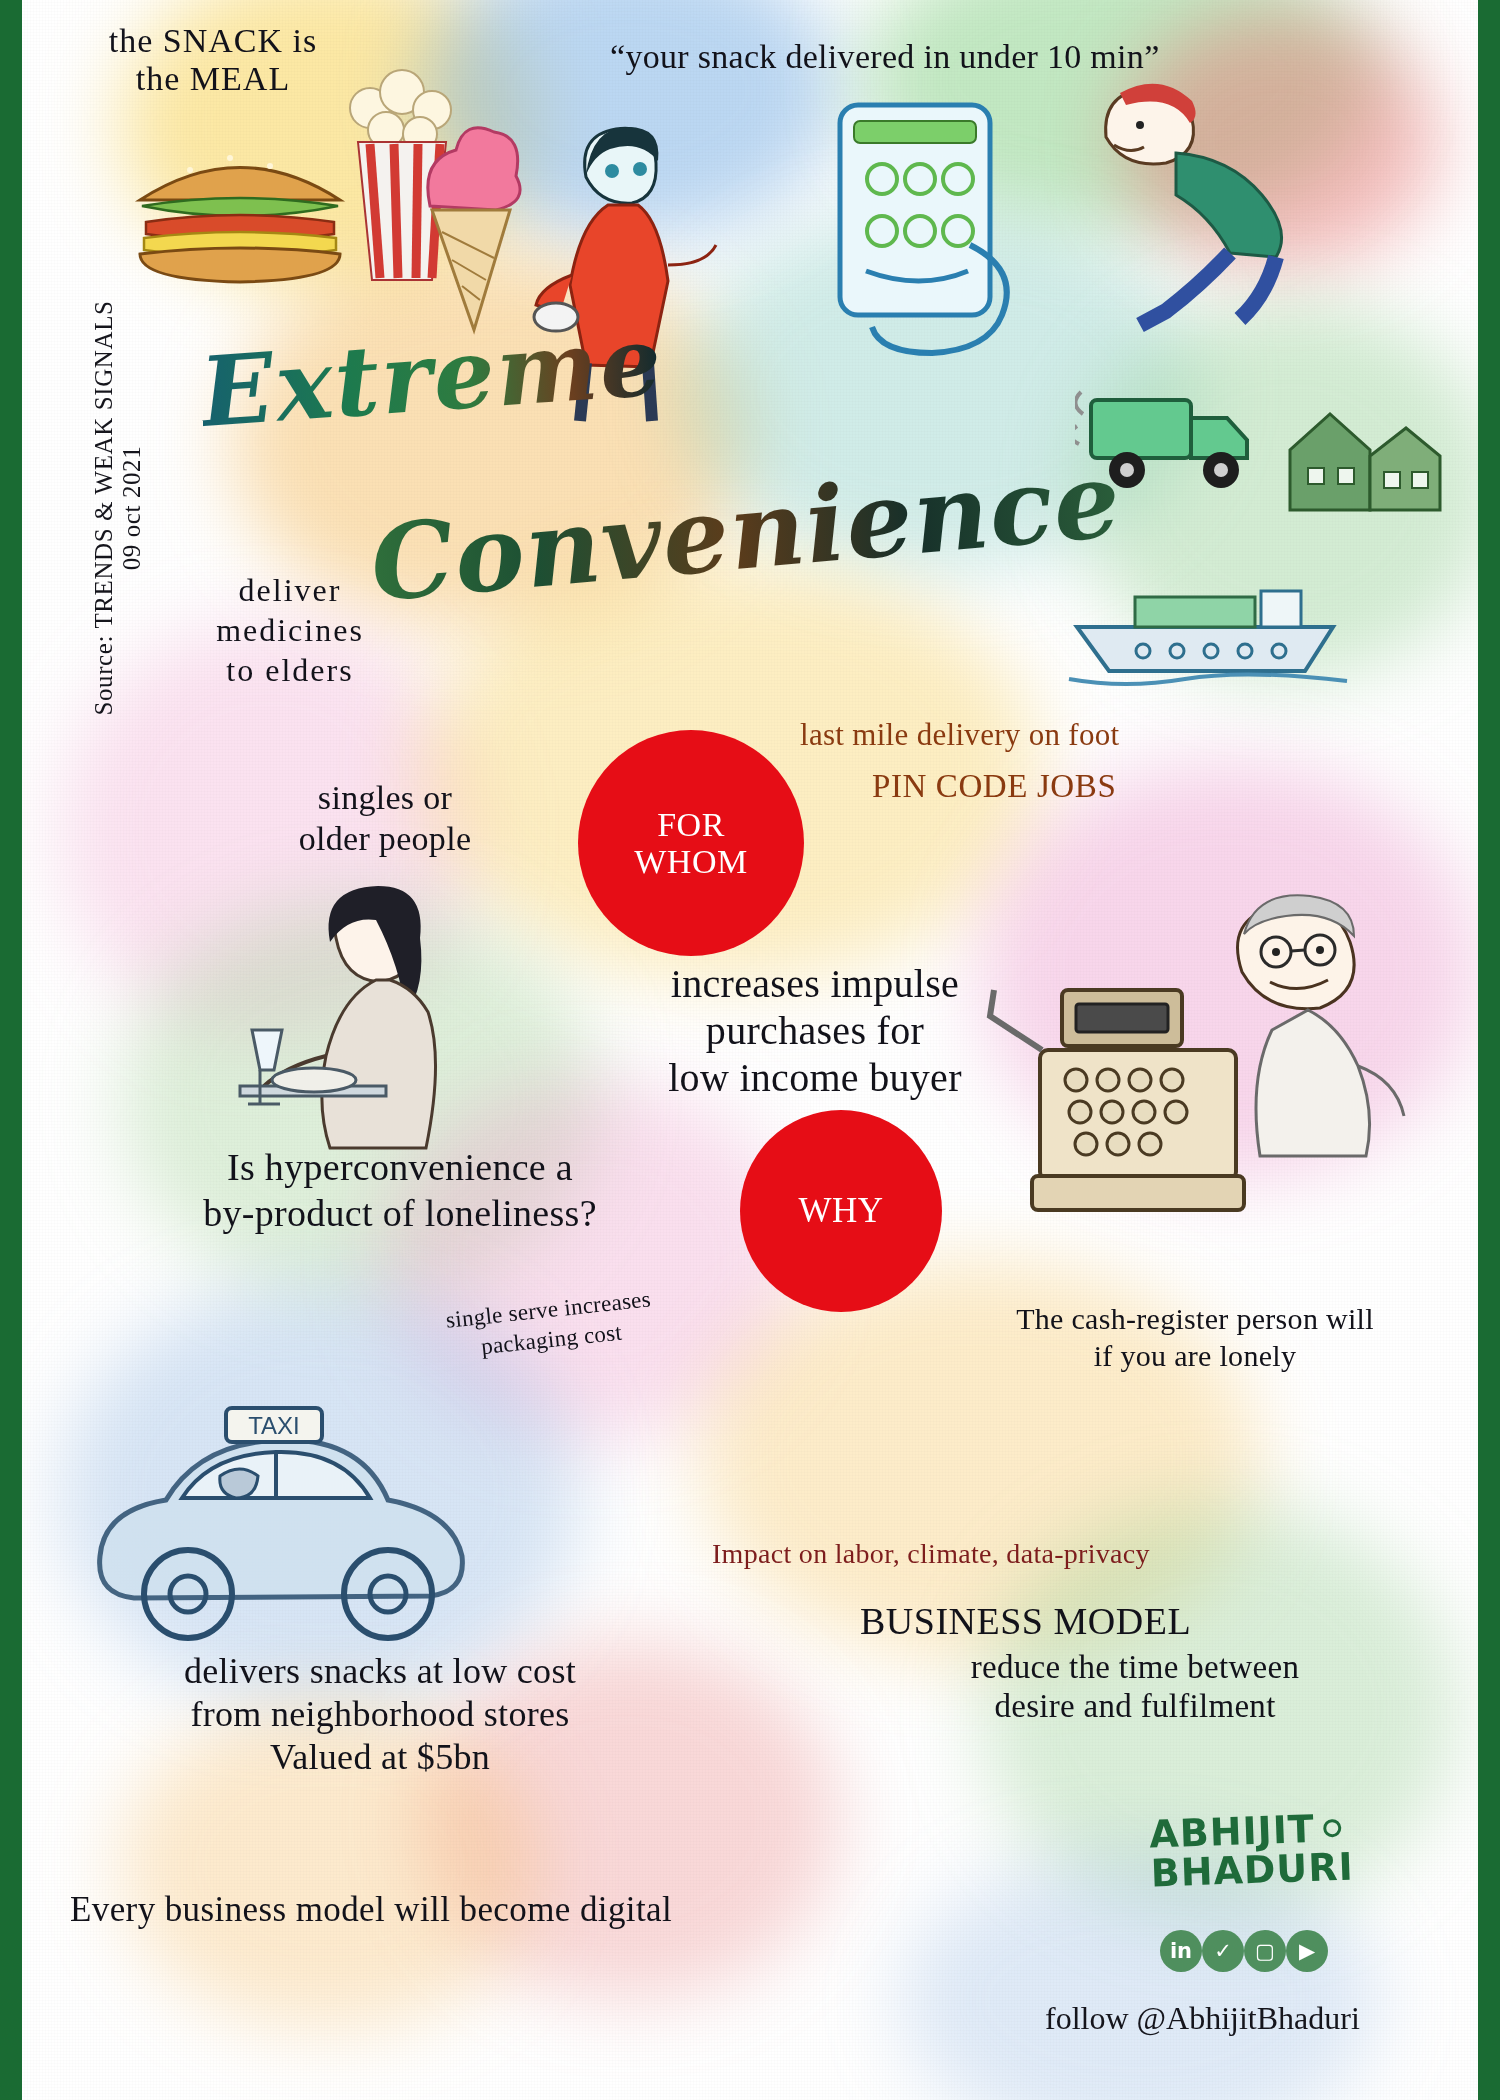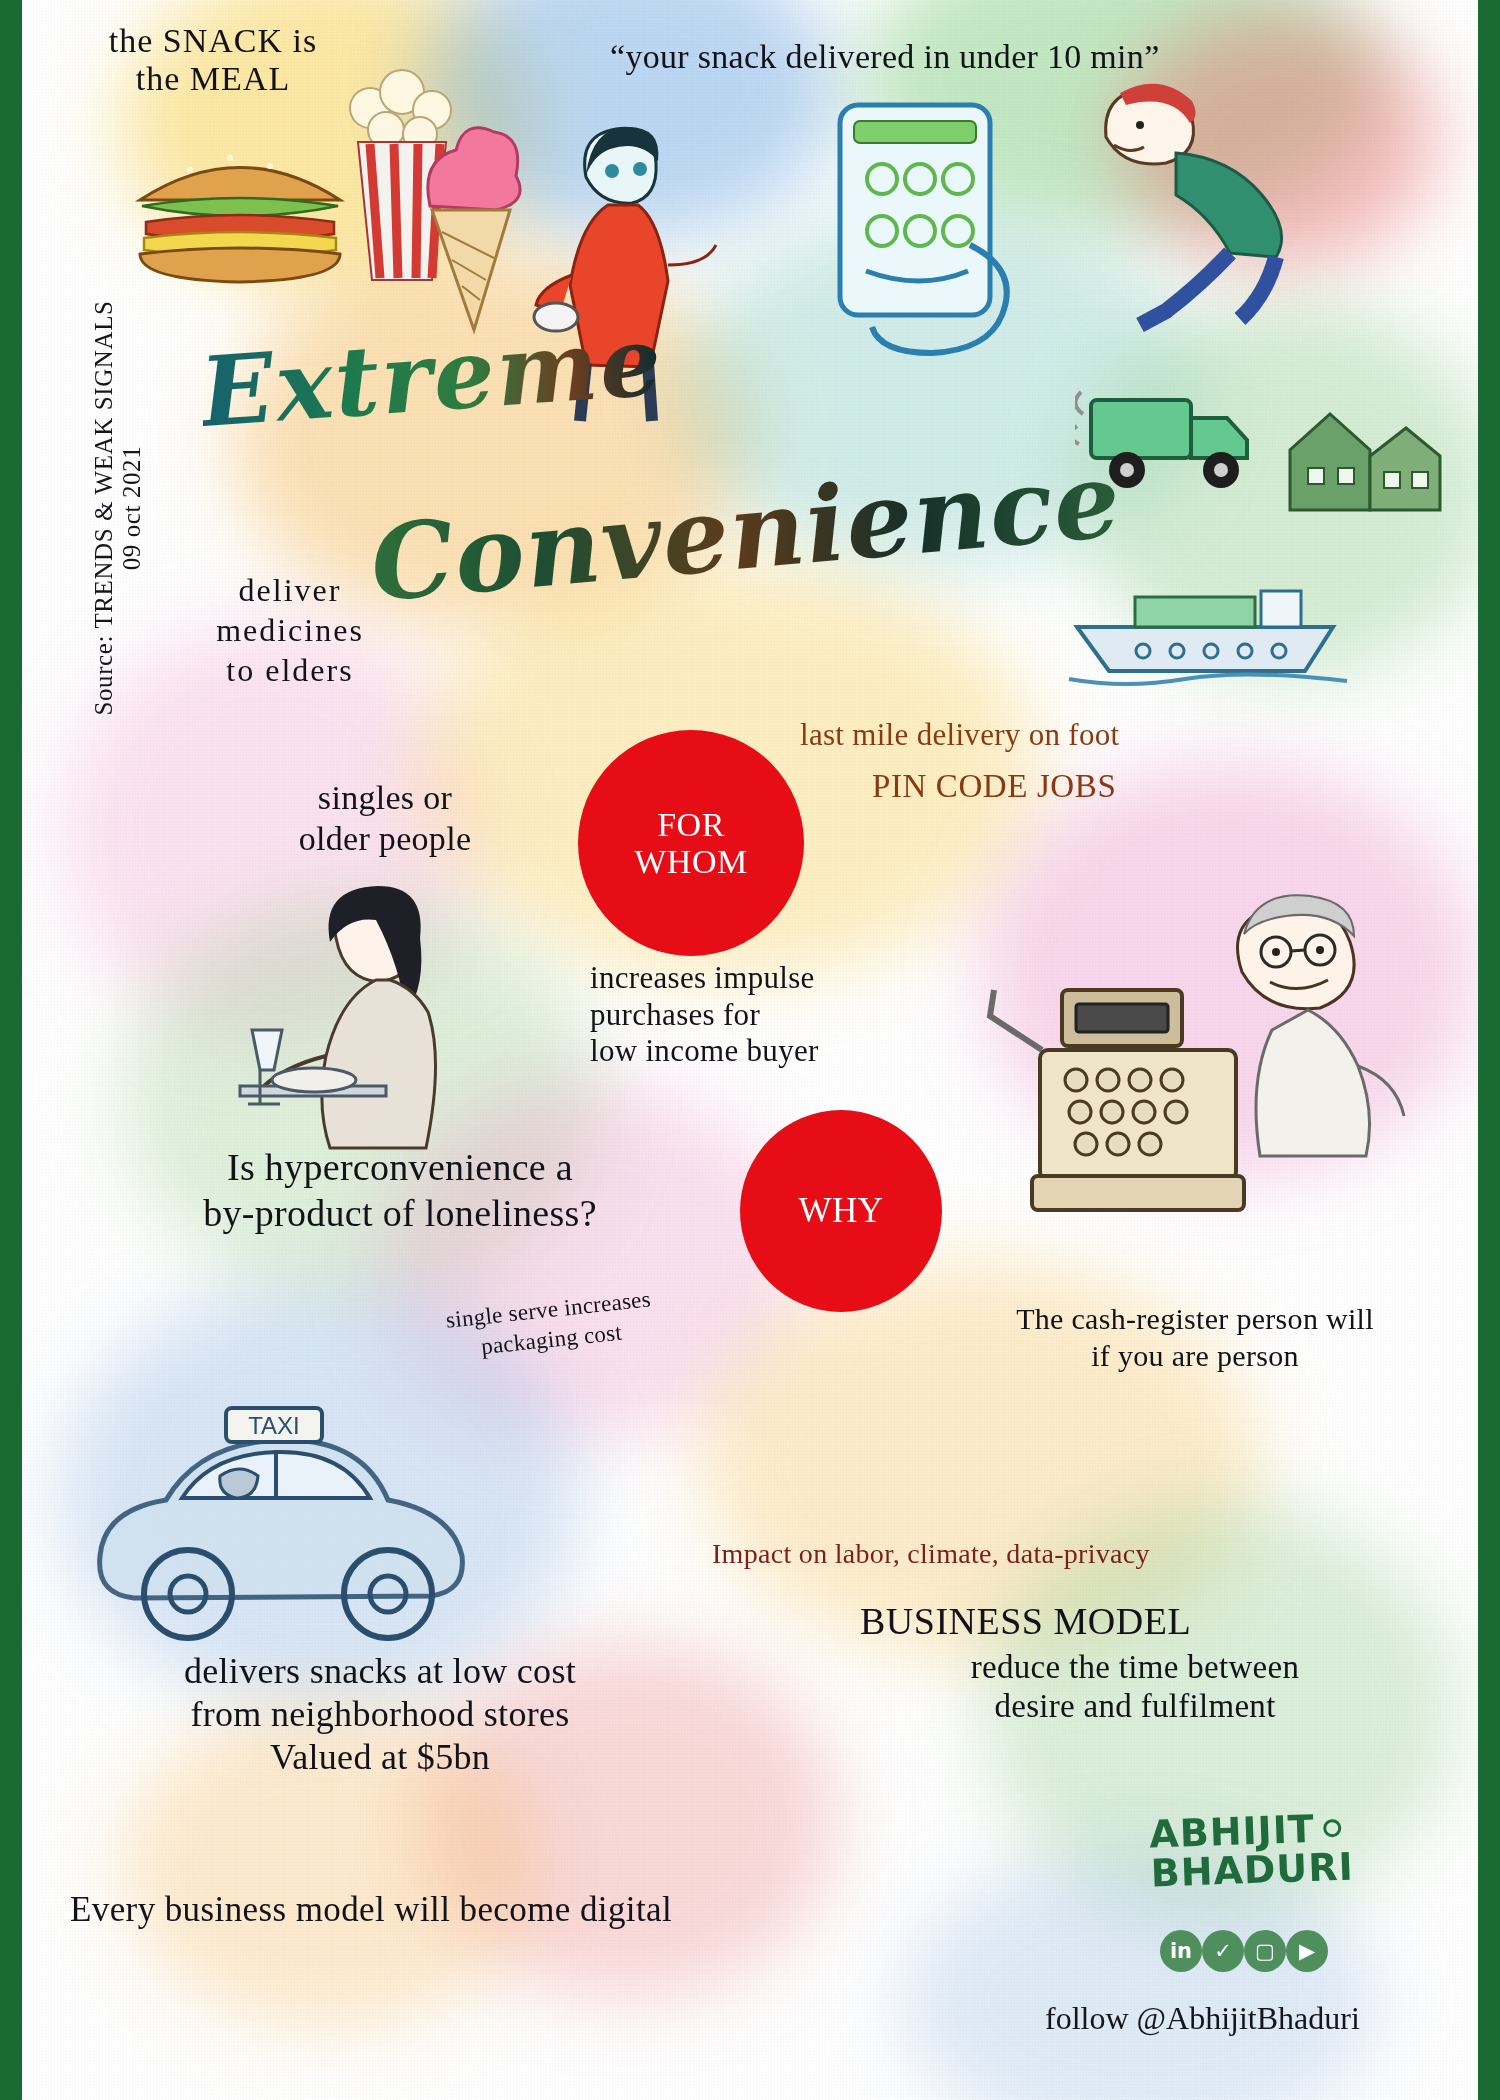--- a/index.html
+++ b/index.html
@@ -142,22 +142,22 @@
     left: 250px; top: 778px;
     width: 270px;
     text-align: center;
     font-size: 34px;
     line-height: 1.2;
   }
 
   .impulse {
     left: 590px; top: 960px;
     width: 450px;
-    text-align: left;
-    font-size: 31px;
+    text-align: center;
+    font-size: 40px;
     line-height: 1.18;
   }
 
   .hyperconv {
     left: 120px; top: 1145px;
     width: 560px;
     text-align: center;
     font-size: 38px;
     line-height: 1.2;
   }
@@ -520,21 +520,21 @@
     <div>by-product of loneliness?</div>
   </div>
 
   <div class="txt single-serve">
     <div>single serve increases</div>
     <div>packaging cost</div>
   </div>
 
   <div class="txt cash-chat">
     <div>The cash-register person will</div>
-    <div>if you are person</div>
+    <div>if you are lonely</div>
   </div>
 
   <div class="txt impact-labor">Impact on labor, climate, data-privacy</div>
 
   <div class="txt biz-model">BUSINESS MODEL</div>
   <div class="txt biz-sub">
     <div>reduce the time between</div>
     <div>desire and fulfilment</div>
   </div>
 

